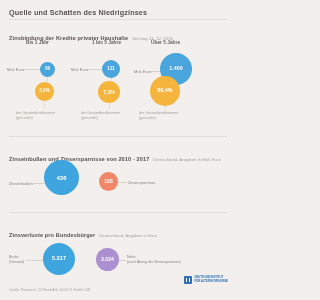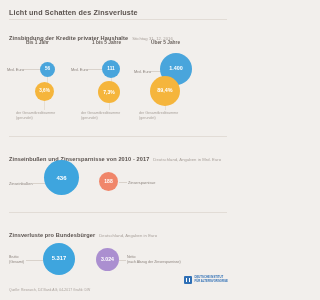--- a/index.html
+++ b/index.html
@@ -88,21 +88,21 @@
     content:""; position:absolute; left:4.2px; top:2px;
     width:1.3px; height:4px; background:#fff;
   }
   .logo-txt { font-size:2.8px; color:#2f6fb5; line-height:1.3; font-weight:bold; }
 </style>
 </head>
 <body>
 
 <div class="page">
 
-  <div class="main-title">Licht und Schatten des Zinsverluste</div>
+  <div class="main-title">Quelle und Schatten des Niedrigzinses</div>
   <div class="rule r1"></div>
 
   <div class="sec-head sec1-head">
     <span class="sec-title">Zinsbindung der Kredite privater Haushalte</span><span class="sec-sub">Stichtag 31. 12. 2016</span>
   </div>
 
   <div class="colhead c0">Bis 1 Jahr</div>
   <div class="colhead c1">1 bis 5 Jahre</div>
   <div class="colhead c2">Über 5 Jahre</div>
 

